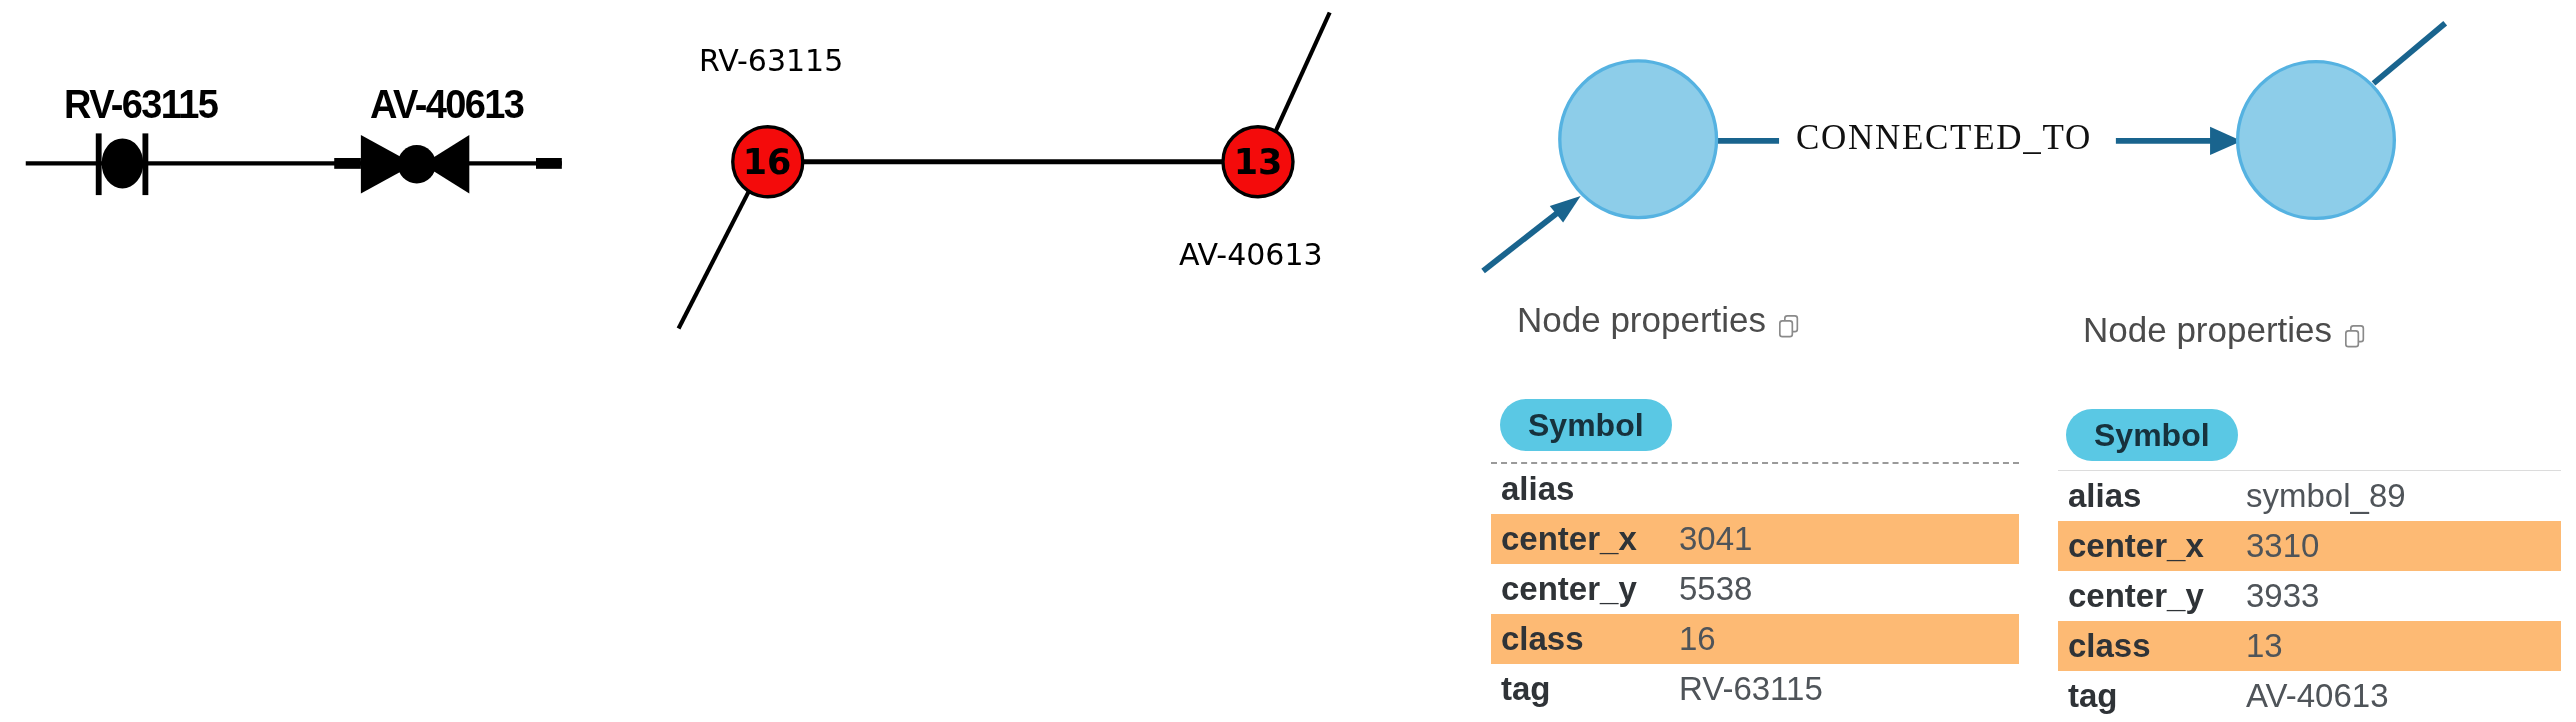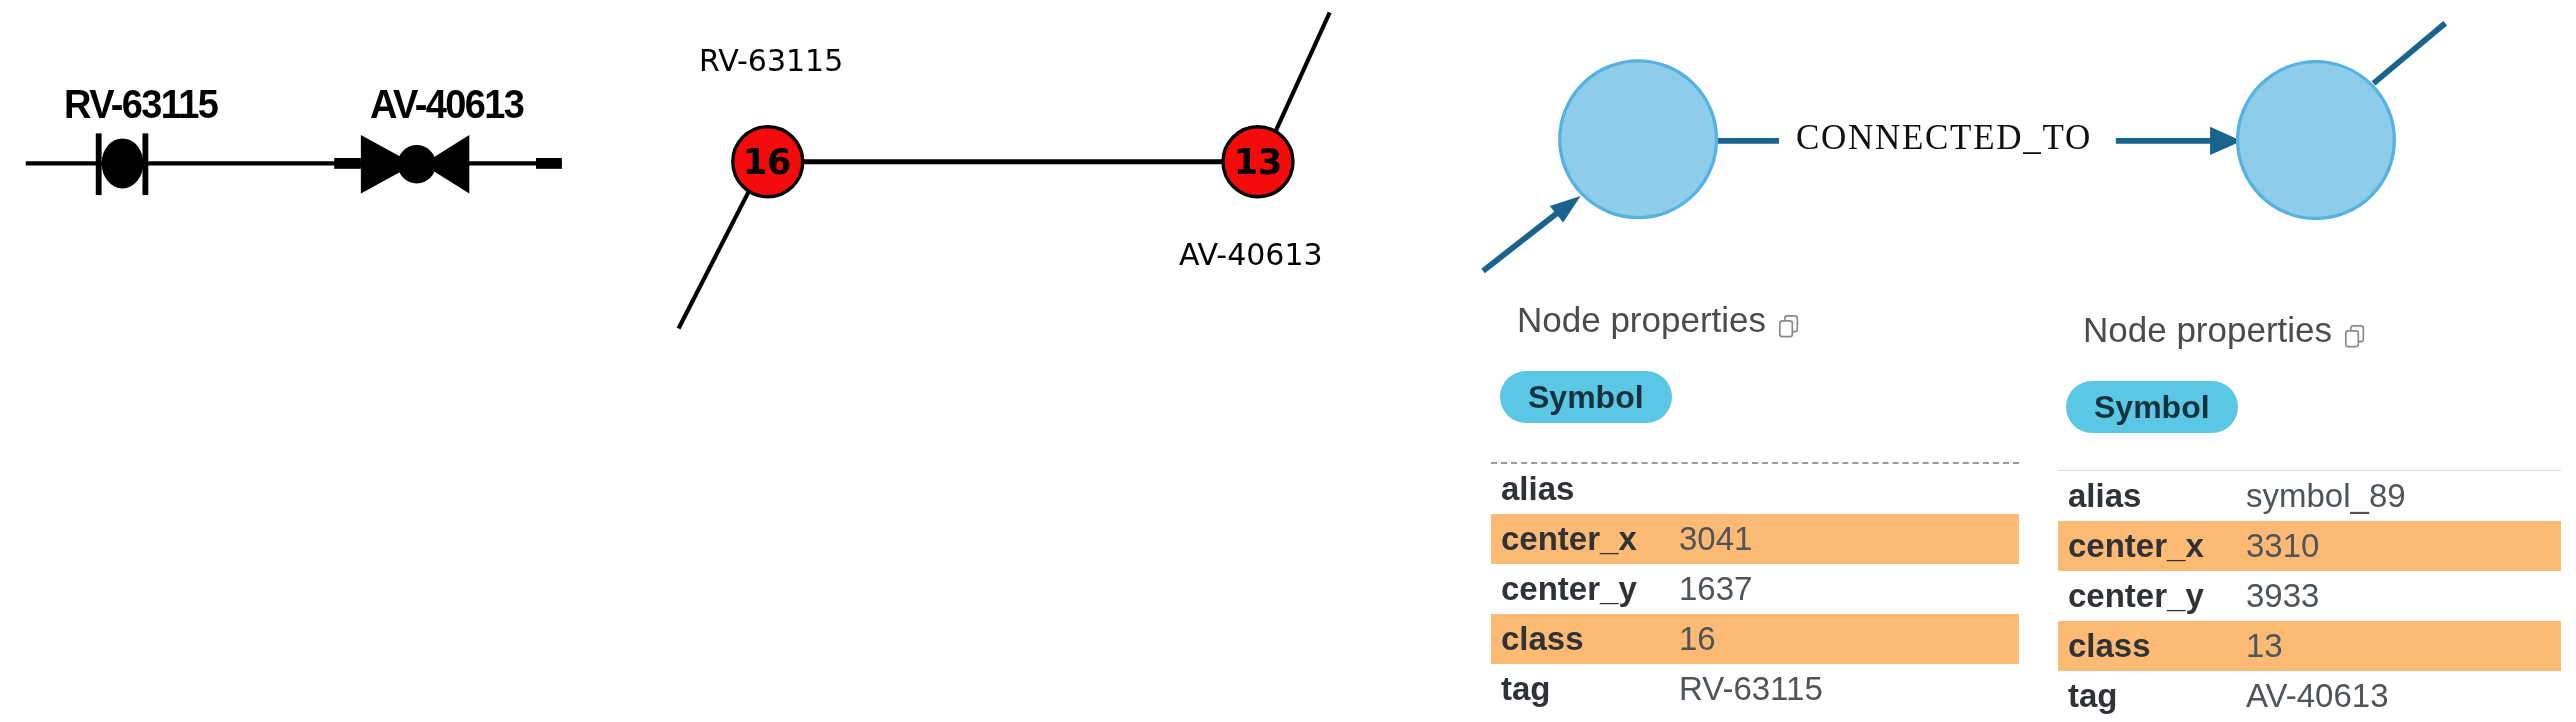--- a/index.html
+++ b/index.html
@@ -40,21 +40,21 @@
   
   .panel-title{
     display:flex;align-items:flex-start;gap:13.3px;
     font-size:35px;font-weight:400;color:#4b4b4b;white-space:nowrap;margin-left:24px;
   }
   .copy-icon{margin-top:6.7px;flex:0 0 auto;}
   .label-badge{
     display:inline-block;height:52px;line-height:52px;
     padding:0 28px;border-radius:26px;
     background:#5AC8E4;color:#17323d;
-    font-size:32px;font-weight:bold;
+    font-size:32px;font-weight:bold;margin-top:28px;
   }
   .prop-table{position:absolute;}
   .prop-table.left-style{border-top:2.5px dashed #9a9a9a;}
   .prop-table.right-style{border-top:1.7px solid #dcdcdc;}
   .prop-row{position:relative;height:50px;line-height:50px;font-size:33px;}
   .prop-row.alt{background:#fdba74;text-decoration:underline;}
   .prop-key{position:absolute;left:10px;font-weight:bold;color:#2f3337;}
   .prop-value{position:absolute;left:188px;color:#4f5459;white-space:nowrap;}
 </style>
 </head>
@@ -134,21 +134,21 @@
   <div class="prop-table left-style" style="left:1491px;top:462px;width:528px;">
     <div class="prop-row">
       <span class="prop-key">alias</span>
     </div>
     <div class="prop-row alt">
       <span class="prop-key">center_x</span>
       <span class="prop-value">3041</span>
     </div>
     <div class="prop-row">
       <span class="prop-key">center_y</span>
-      <span class="prop-value">1637</span>
+      <span class="prop-value">5538</span>
     </div>
     <div class="prop-row alt">
       <span class="prop-key">class</span>
       <span class="prop-value">16</span>
     </div>
     <div class="prop-row">
       <span class="prop-key">tag</span>
       <span class="prop-value">RV-63115</span>
     </div>
   </div>

